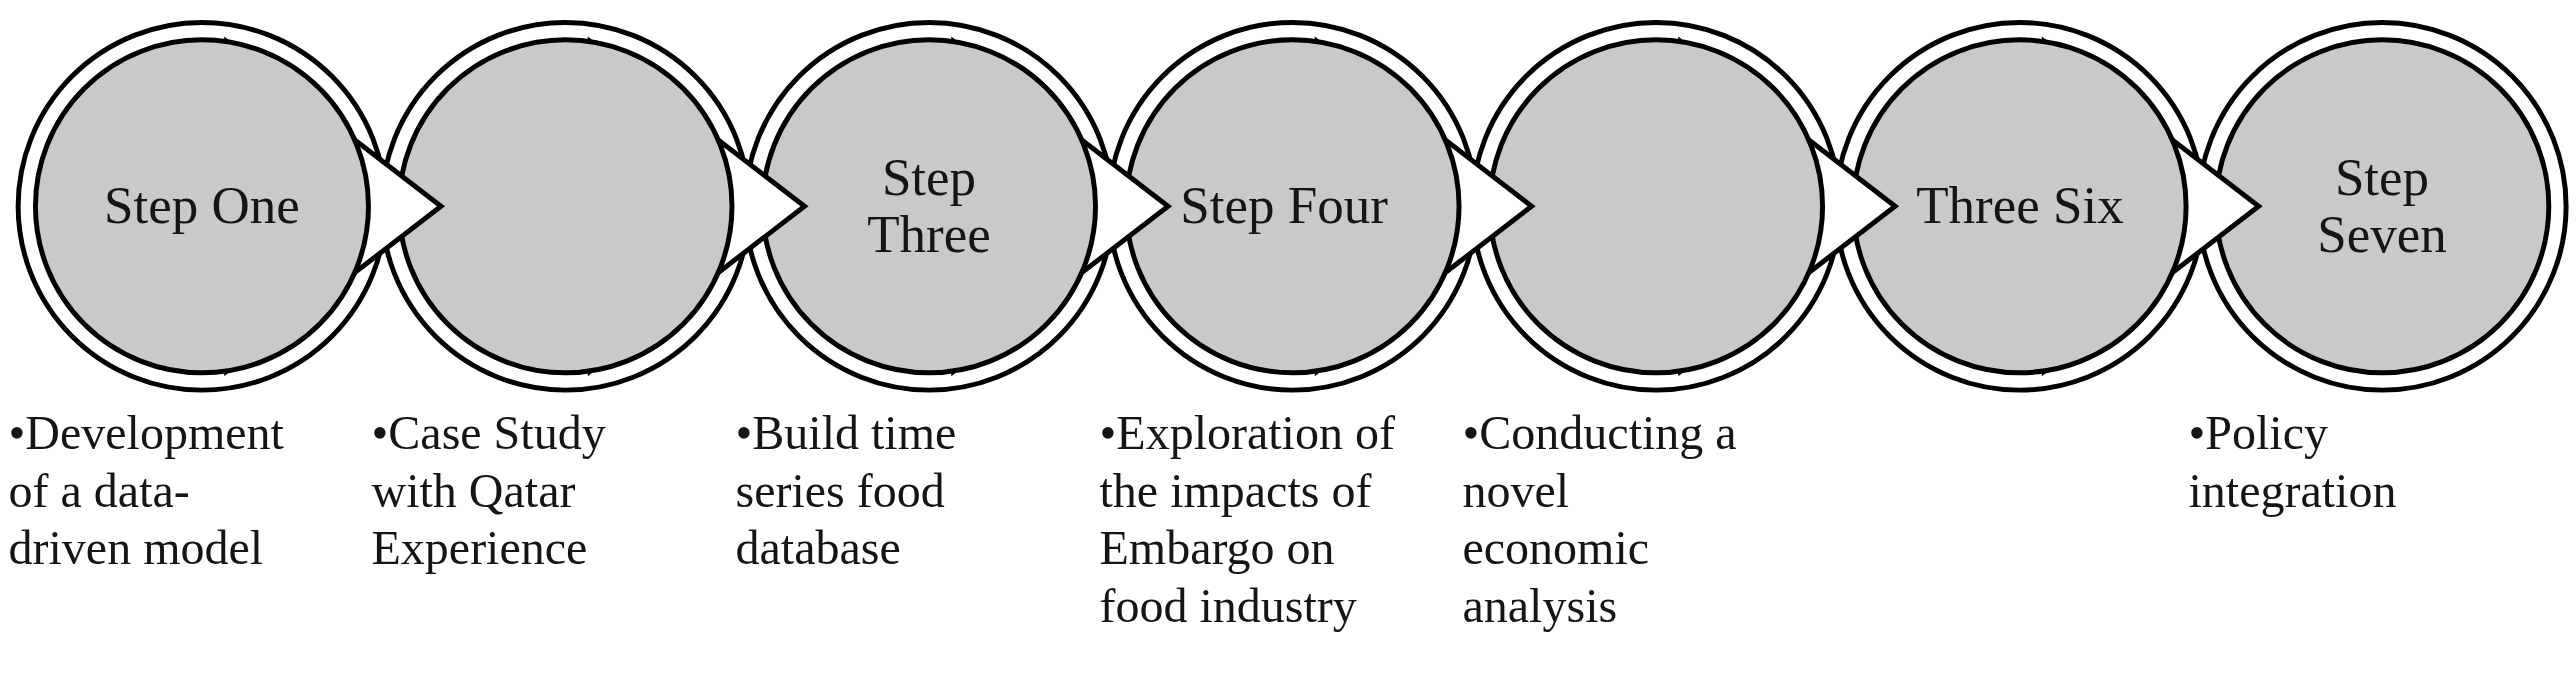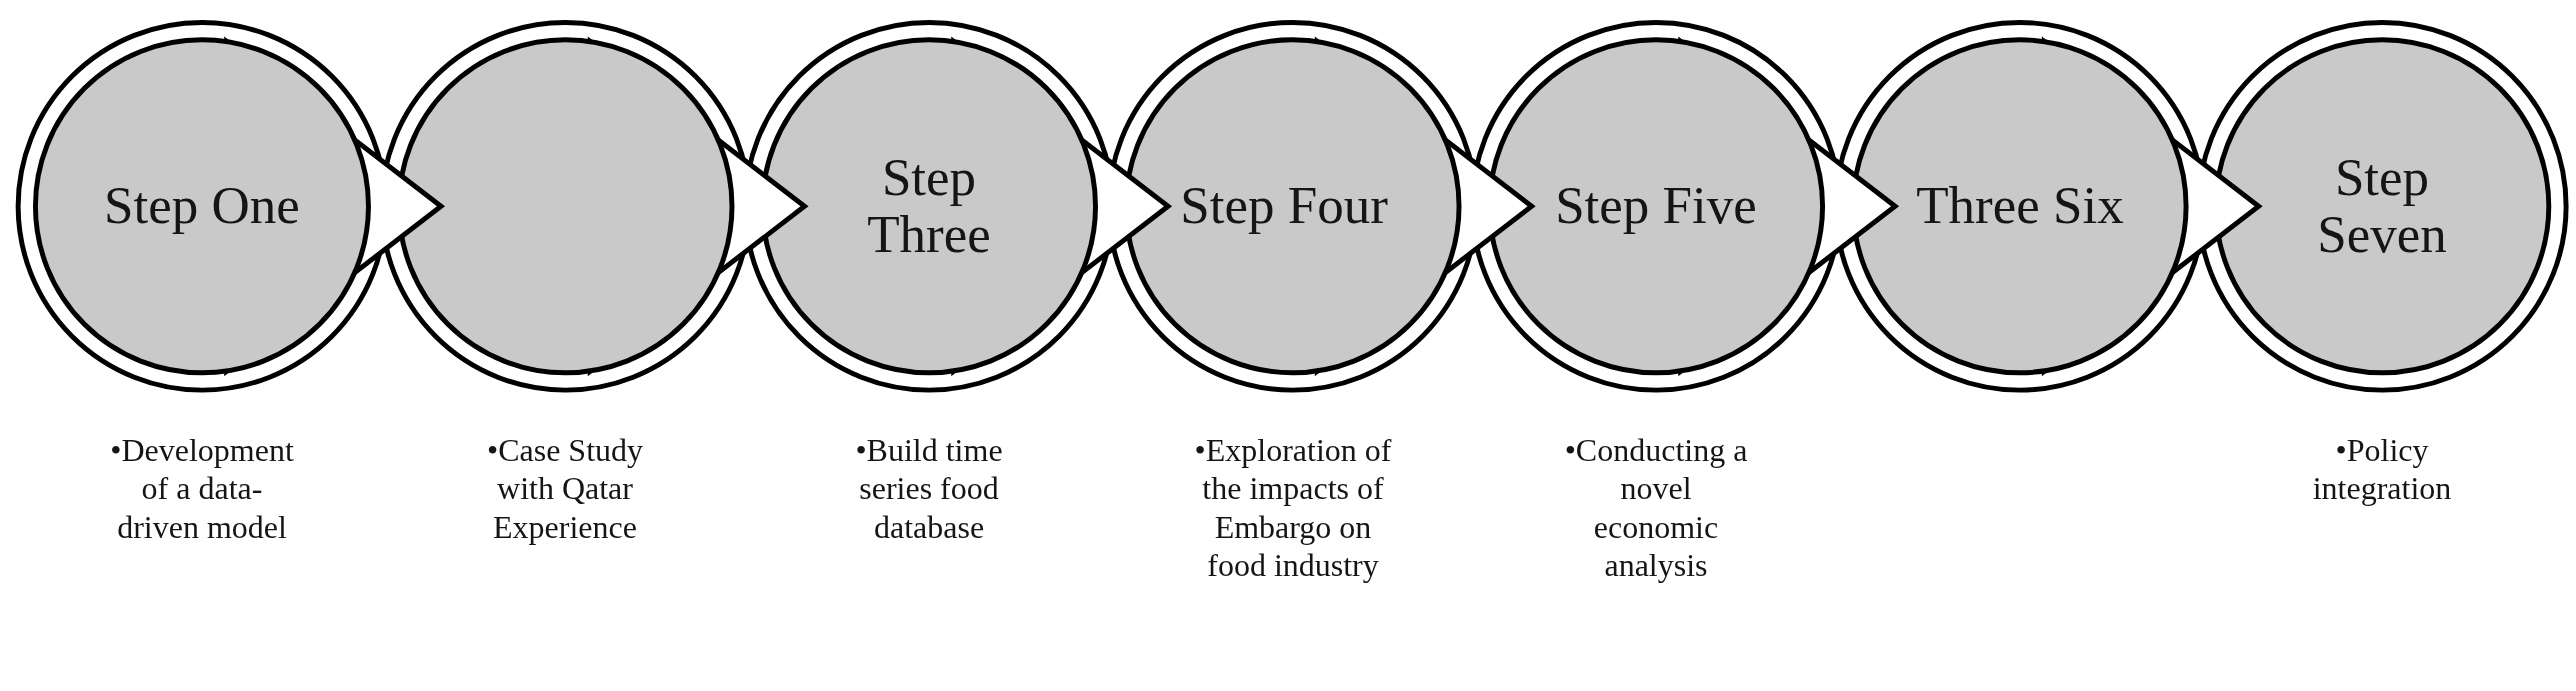--- a/index.html
+++ b/index.html
@@ -21,25 +21,25 @@
     top: 206px;
     transform: translate(-50%, -50%);
     width: 256px;
     text-align: center;
     font-size: 53px;
     line-height: 1.08;
     white-space: pre-line;
   }
   .step-desc {
     position: absolute;
-    top: 431px;
+    top: 404px;
     transform: translateX(-50%);
     width: 387px;
-    text-align: center;
-    font-size: 32px;
+    text-align: left;
+    font-size: 48px;
     line-height: 1.2;
     white-space: pre-line;
   }
 </style>
 </head>
 <body>
 
 <div class="canvas">
 
   <svg class="shapes" viewBox="0 0 3125 839" aria-hidden="true">
@@ -69,21 +69,20 @@
 
     <circle class="ring" cx="245" cy="250" r="223"></circle>
     <path class="arrow" d="M 275 50 L 535 250 L 275 450 Z"></path>
     <circle class="disc" cx="245" cy="250" r="202"></circle>
   </svg>
 
   <div class="step-label" style="left:202px">Step One</div>
   <div class="step-label" style="left:929px">Step
 Three</div>
   <div class="step-label" style="left:1284px">Step Four</div>
-  <div class="step-label" style="left:1656px">Step Five</div>
   <div class="step-label" style="left:2020px">Three Six</div>
   <div class="step-label" style="left:2382px">Step
 Seven</div>
 
   <div class="step-desc" style="left:202px">•Development
 of a data-
 driven model</div>
   <div class="step-desc" style="left:565px">•Case Study
 with Qatar
 Experience</div>

